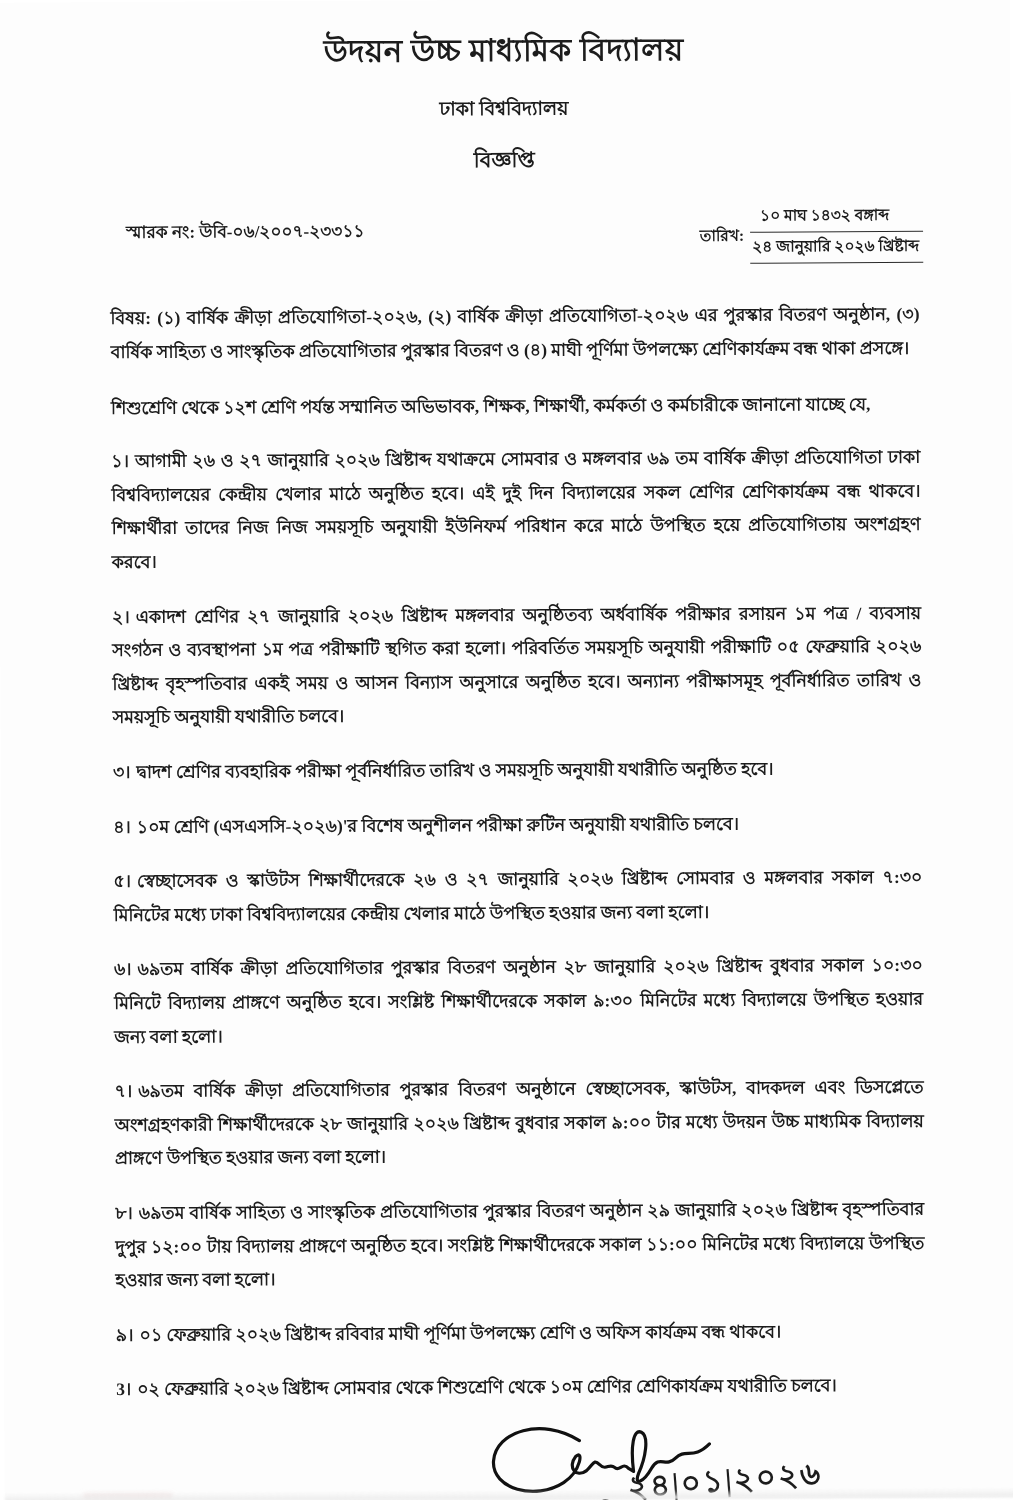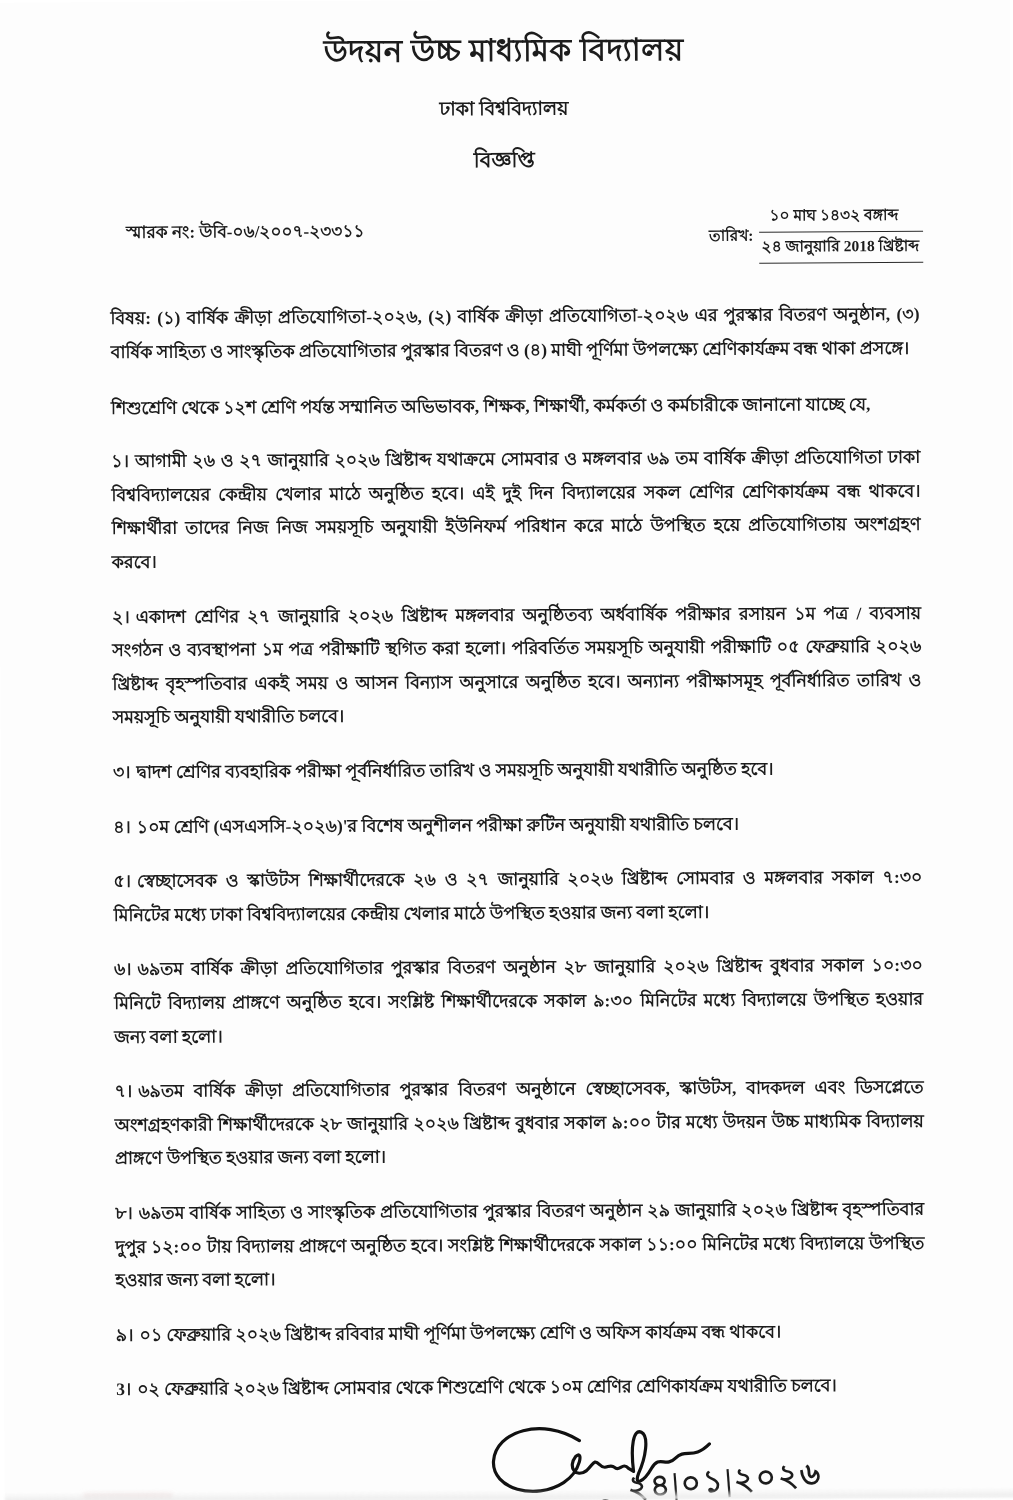--- a/index.html
+++ b/index.html
@@ -106,21 +106,21 @@
     <div class="university">ঢাকা বিশ্ববিদ্যালয়</div>
     <div class="doc-type">বিজ্ঞপ্তি</div>
   </div>
 
   <div class="meta-row">
     <div class="memo-no">স্মারক নং: উবি-০৬/২০০৭-২৩৩১১</div>
     <div class="date-block">
       <span class="date-label">তারিখ:</span>
       <span class="date-frac">
         <span class="top">১০ মাঘ ১৪৩২ বঙ্গাব্দ</span>
-        <span class="bottom">২৪ জানুয়ারি 2018 খ্রিষ্টাব্দ</span>
+        <span class="bottom">২৪ জানুয়ারি ২০২৬ খ্রিষ্টাব্দ</span>
       </span>
     </div>
   </div>
 
   <div class="subject">বিষয়: (১) বার্ষিক ক্রীড়া প্রতিযোগিতা-২০২৬, (২) বার্ষিক ক্রীড়া প্রতিযোগিতা-২০২৬ এর পুরস্কার বিতরণ অনুষ্ঠান, (৩) বার্ষিক সাহিত্য ও সাংস্কৃতিক প্রতিযোগিতার পুরস্কার বিতরণ ও (৪) মাঘী পূর্ণিমা উপলক্ষ্যে শ্রেণিকার্যক্রম বন্ধ থাকা প্রসঙ্গে।</div>
 
   <div class="intro">শিশুশ্রেণি থেকে ১২শ শ্রেণি পর্যন্ত সম্মানিত অভিভাবক, শিক্ষক, শিক্ষার্থী, কর্মকর্তা ও কর্মচারীকে জানানো যাচ্ছে যে,</div>
 
   <div class="items">
     <p class="item"><span class="no">১।</span><span>আগামী ২৬ ও ২৭ জানুয়ারি ২০২৬ খ্রিষ্টাব্দ যথাক্রমে সোমবার ও মঙ্গলবার ৬৯ তম বার্ষিক ক্রীড়া প্রতিযোগিতা ঢাকা বিশ্ববিদ্যালয়ের কেন্দ্রীয় খেলার মাঠে অনুষ্ঠিত হবে। এই দুই দিন বিদ্যালয়ের সকল শ্রেণির শ্রেণিকার্যক্রম বন্ধ থাকবে। শিক্ষার্থীরা তাদের নিজ নিজ সময়সূচি অনুযায়ী ইউনিফর্ম পরিধান করে মাঠে উপস্থিত হয়ে প্রতিযোগিতায় অংশগ্রহণ করবে।</span></p>

